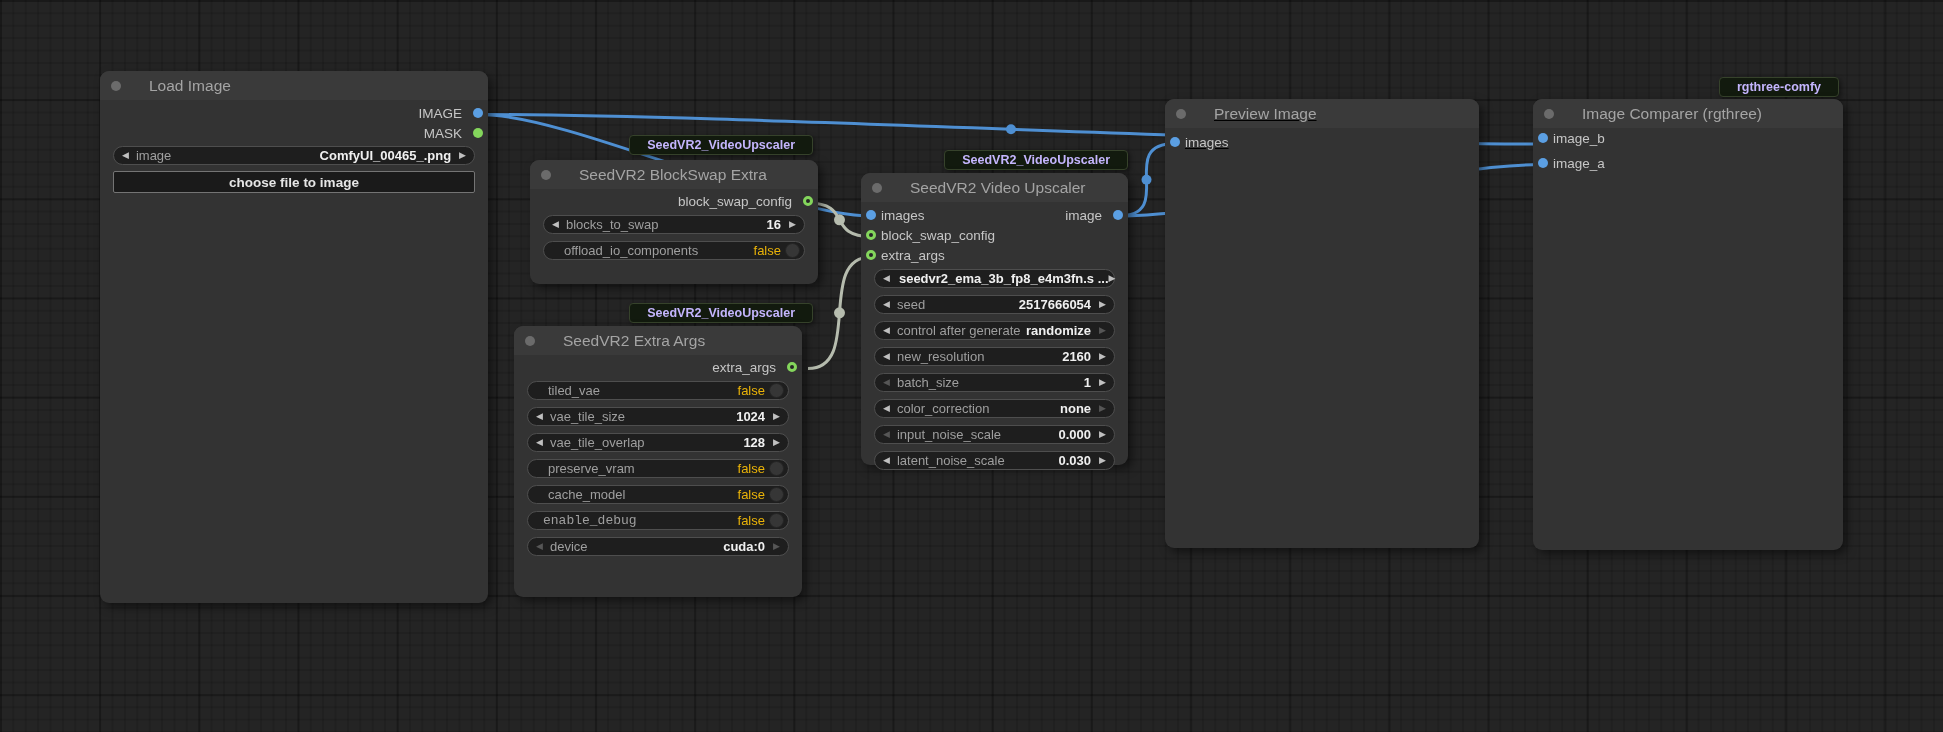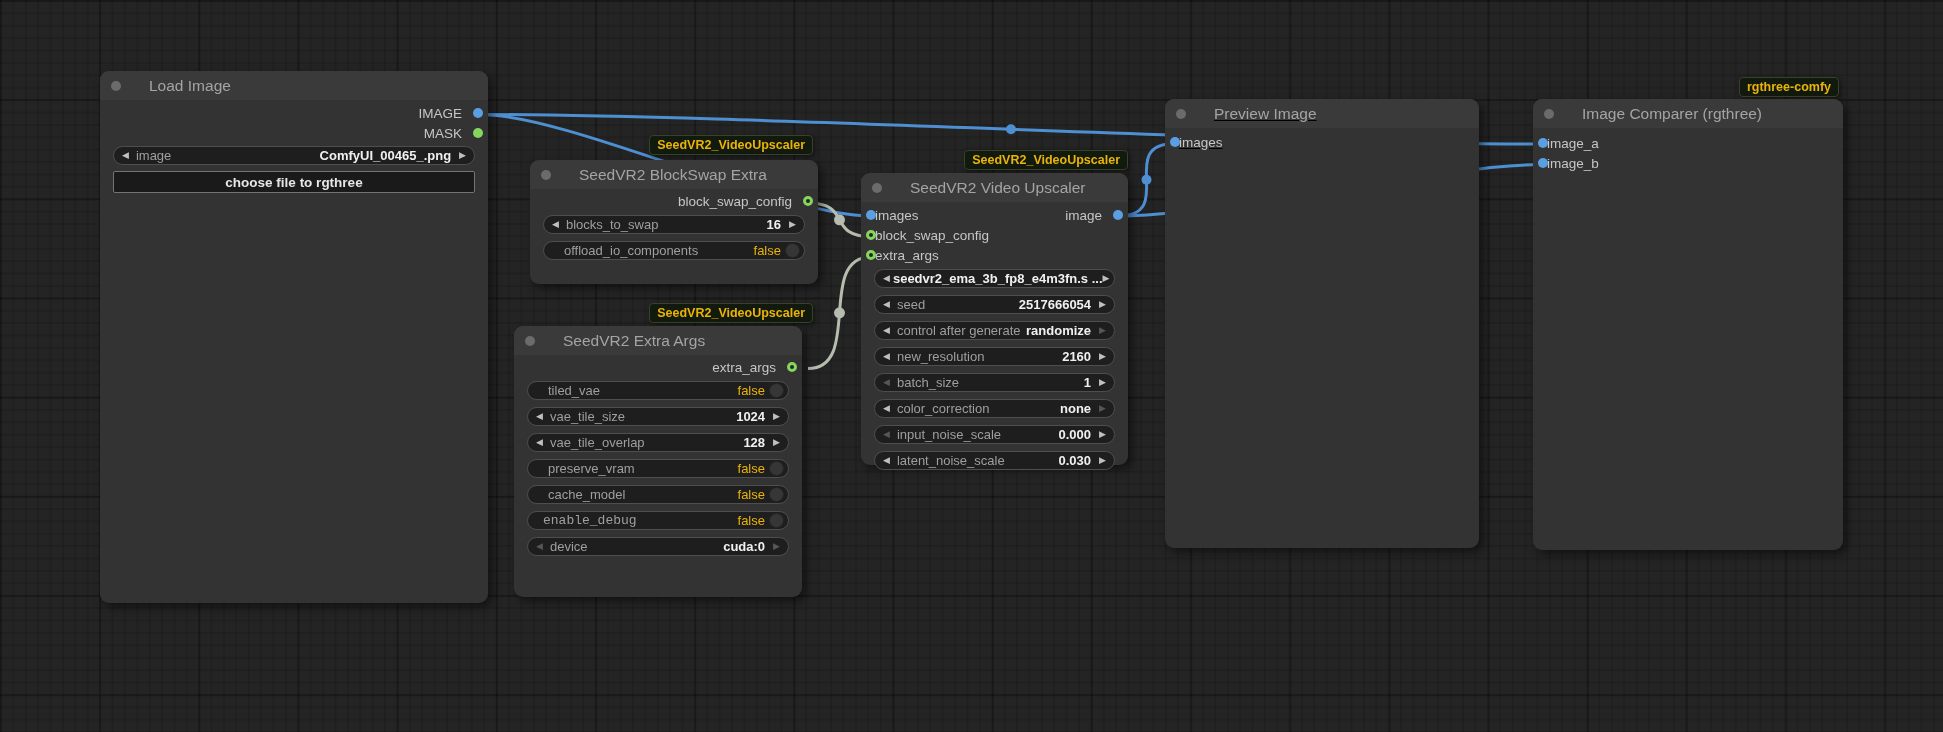--- a/index.html
+++ b/index.html
@@ -19,51 +19,51 @@
     position:absolute;background:#333333;border-radius:9px;
     box-shadow:4px 4px 10px rgba(0,0,0,0.5);
   }
   .node-header{
     height:29px;background:#3a3a3a;border-radius:9px 9px 0 0;
     display:flex;align-items:center;padding:0 11px;gap:15px;
   }
   .collapse-dot{width:10px;height:10px;border-radius:50%;background:#6b6b6b;margin-right:13px;flex:none;}
   .node-title{color:#a4a4a4;font-size:15.5px;white-space:nowrap;overflow:hidden;}
   .slot-row{position:relative;height:20px;display:flex;align-items:center;}
-  .slot-row.in{padding-left:14px;}
+  .slot-row.in{padding-left:20px;}
   .slot-row.out{justify-content:flex-end;padding-right:26px;}
   .slot-label{color:#c6c6c6;font-size:13.5px;white-space:nowrap;}
   .slot-dot{position:absolute;top:50%;transform:translateY(-50%);width:10px;height:10px;border-radius:50%;}
   .slot-dot.l{left:5px;} .slot-dot.r{right:5px;}
   .dot-blue{background:#5b9fe3;}
   .dot-green{background:#84d65c;}
   .dot-ring{width:4px;height:4px;border:3px solid #84d65c;background:#262626;}
   .out-abs{position:absolute;right:26px;top:0;height:100%;display:flex;align-items:center;}
   .widget{
     height:17px;margin:7px 13px 0;border-radius:10px;background:#1e1e1e;
     border:1px solid #4e4e4e;display:flex;align-items:center;
     padding:0 8px;font-size:13px;color:#9f9f9f;white-space:nowrap;
   }
   .widget.first{margin-top:4px;}
   .arr{color:#c0c0c0;font-size:9px;line-height:1;flex:none;}
   .arr.dim{color:#565656;}
   .w-label{margin-left:7px;overflow:hidden;}
   .w-value{margin-left:auto;margin-right:8px;color:#f0f0f0;font-weight:bold;font-size:13px;}
-  .w-value.leftal{margin-left:3px;margin-right:auto;text-align:center;}
+  .w-value.leftal{margin-left:9px;margin-right:auto;text-align:center;}
   .w-value.plain{color:#eab308;font-weight:normal;margin-right:4px;}
   .toggle-knob{flex:none;width:13px;height:13px;border-radius:50%;background:#363636;border:1px solid #242424;margin-right:-4px;}
   .btn-widget{
     height:20px;margin:6px 13px 0;background:#1a1a1a;border:1px solid #747474;
     border-radius:2px;display:flex;align-items:center;justify-content:center;
     color:#e6e6e6;font-weight:bold;font-size:13.5px;
   }
   .badge{
-    position:absolute;height:16px;padding:1px 7px;display:flex;align-items:center;
+    position:absolute;height:16px;padding:1px 17px;display:flex;align-items:center;
     background:#121a0e;border:1px solid #36422b;border-radius:4px;
-    color:#eab308;font-weight:bold;font-size:12.5px;white-space:nowrap;
+    color:#c4b5fd;font-weight:bold;font-size:12.5px;white-space:nowrap;
     box-shadow:2px 2px 5px rgba(0,0,0,0.45);
   }
 </style>
 </head>
 <body>
 
 <div id="canvas">
 
   <svg id="links">
     <path d="M480,114.5 C570,114.5 781,216 871,216" stroke="#4e8fd2" stroke-width="3" fill="none"></path>
@@ -97,21 +97,21 @@
     <div class="slot-row out">
       <span class="slot-label">MASK</span>
       <span class="slot-dot r dot-green"></span>
     </div>
     <div class="widget" style="margin-top:3px;">
       <span class="arr">◀</span>
       <span class="w-label">image</span>
       <span class="w-value">ComfyUI_00465_.png</span>
       <span class="arr">▶</span>
     </div>
-    <div class="btn-widget">choose file to rgthree</div>
+    <div class="btn-widget">choose file to image</div>
   </div>
 
   <div class="node" style="left:530px;top:160px;width:288px;height:124px;">
     <div class="node-header">
       <span class="collapse-dot"></span>
       <span class="node-title">SeedVR2 BlockSwap Extra</span>
     </div>
     <div class="slot-row out" style="margin-top:2px;">
       <span class="slot-label">block_swap_config</span>
       <span class="slot-dot r dot-ring"></span>
@@ -257,23 +257,23 @@
       <span class="slot-dot l dot-blue"></span>
       <span class="slot-label">images</span>
     </div>
   </div>
 
   <div class="node" style="left:1533px;top:99px;width:310px;height:451px;">
     <div class="node-header">
       <span class="collapse-dot"></span>
       <span class="node-title">Image Comparer (rgthree)</span>
     </div>
+    <div class="slot-row in">
+      <span class="slot-dot l dot-blue"></span>
+      <span class="slot-label">image_b</span>
+    </div>
     <div class="slot-row in" style="margin-top:5px;">
       <span class="slot-dot l dot-blue"></span>
       <span class="slot-label">image_a</span>
     </div>
-    <div class="slot-row in">
-      <span class="slot-dot l dot-blue"></span>
-      <span class="slot-label">image_b</span>
-    </div>
   </div>
 
 </div>
 
 </body></html>

